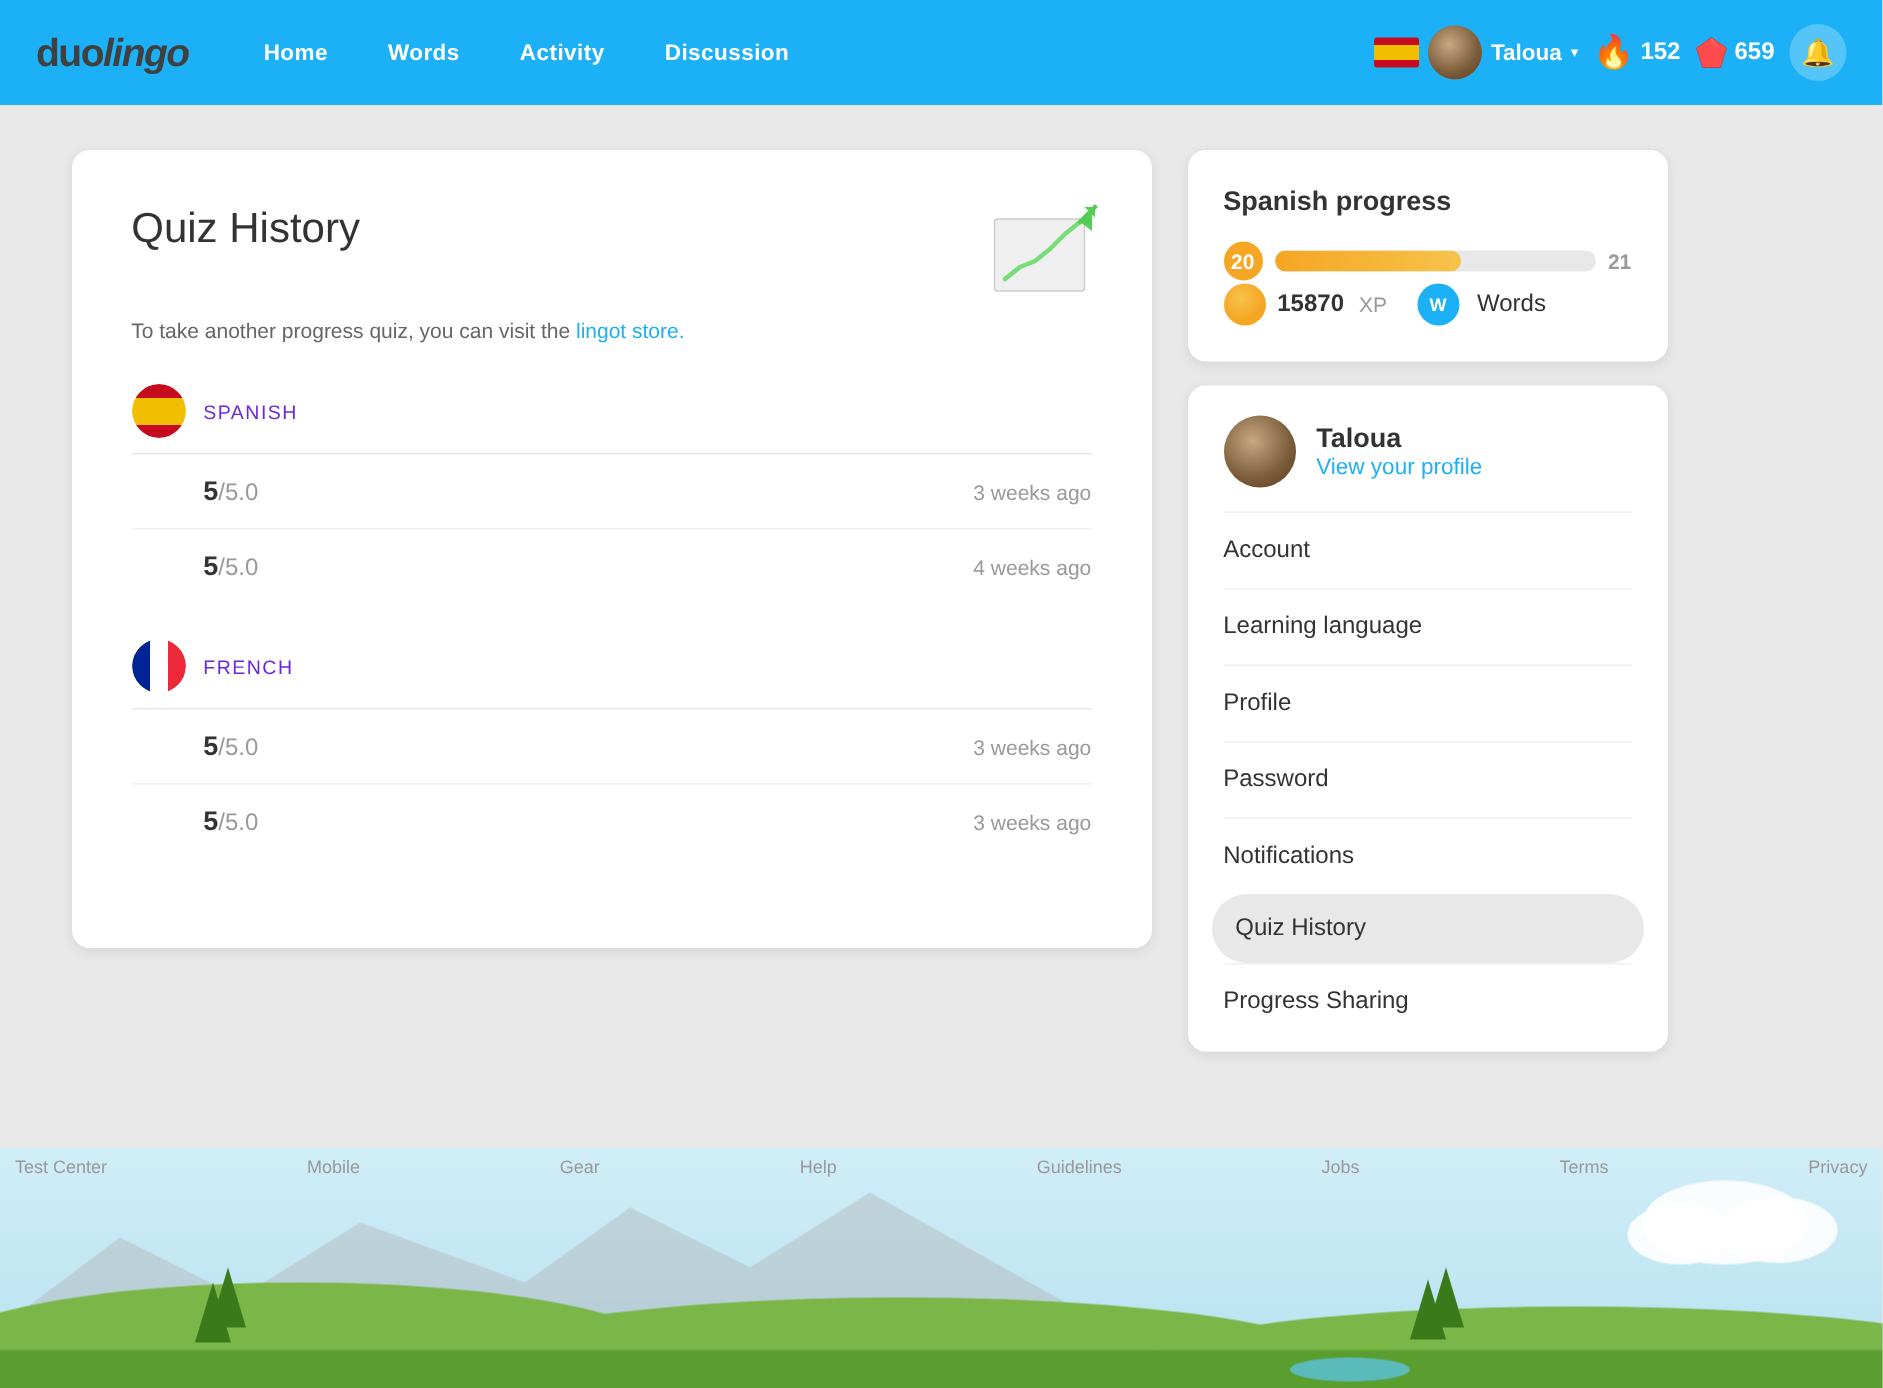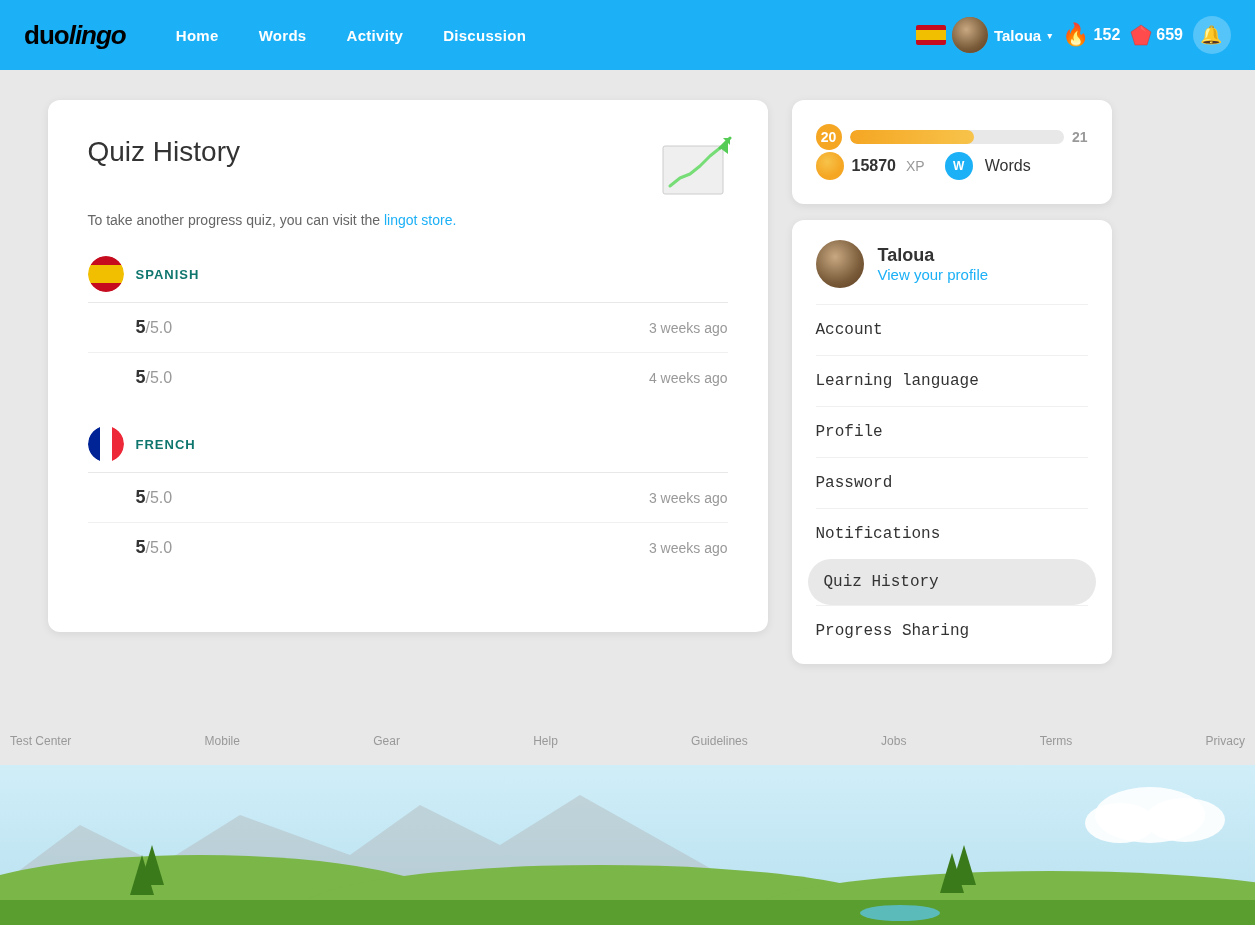--- a/index.html
+++ b/index.html
@@ -21,21 +21,21 @@
       z-index: 10;
     }
     .nav-logo {
       color: white;
       font-size: 26px;
       font-weight: 900;
       letter-spacing: -1px;
       margin-right: 30px;
       text-decoration: none;
     }
-    .nav-logo span { color: #000000; }
+    .nav-logo span { color: #404040; }
     .nav-links {
       display: flex;
       gap: 0;
       flex: 1;
     }
     .nav-link {
       color: white;
       text-decoration: none;
       font-size: 15px;
       font-weight: 700;
@@ -201,22 +201,22 @@
       background: linear-gradient(to bottom, #c60b1e 25%, #f1bf00 25%, #f1bf00 75%, #c60b1e 75%);
     }
     .flag-circle-france {
       width: 36px;
       height: 36px;
       border-radius: 50%;
       background: linear-gradient(to right, #002395 33%, white 33%, white 66%, #ed2939 66%);
     }
     .language-name {
       font-size: 13px;
-      font-weight: 700;
-      color: #0f766e;
+      font-weight: 400;
+      color: #6d28d9;
       letter-spacing: 1px;
       text-transform: uppercase;
     }
     .quiz-row {
       display: flex;
       align-items: center;
       padding: 14px 0 14px 48px;
       border-bottom: 1px solid #f0f0f0;
     }
     .quiz-row:last-child { border-bottom: none; }
@@ -378,21 +378,20 @@
       background: #e8e8e8;
       border-radius: 24px;
       padding: 14px 16px;
       margin: 0 -8px;
       border-top: none;
       margin-bottom: 0;
       display: block;
     }
     .menu-section {
       padding: 0 0;
-      font-family: Liberation Mono, monospace;
     }
 
     
     .landscape {
       position: fixed;
       bottom: 0;
       left: 0;
       right: 0;
       height: 160px;
       z-index: 1;
@@ -521,20 +520,21 @@
           <span class="quiz-time">3 weeks ago</span>
         </div>
       </div>
 
     </div>
   </div>
 
   <div class="right-panel">
 
     <div class="progress-card">
+      <h2 class="progress-title">Spanish progress</h2>
       <div class="xp-bar-container">
         <div class="xp-level">20</div>
         <div class="xp-bar-wrap">
           <div class="xp-bar-fill" style="width:58%"></div>
         </div>
         <div class="xp-next-level">21</div>
       </div>
       <div class="stats-row">
         <div class="stat-item">
           <div class="stat-icon-xp"></div>

